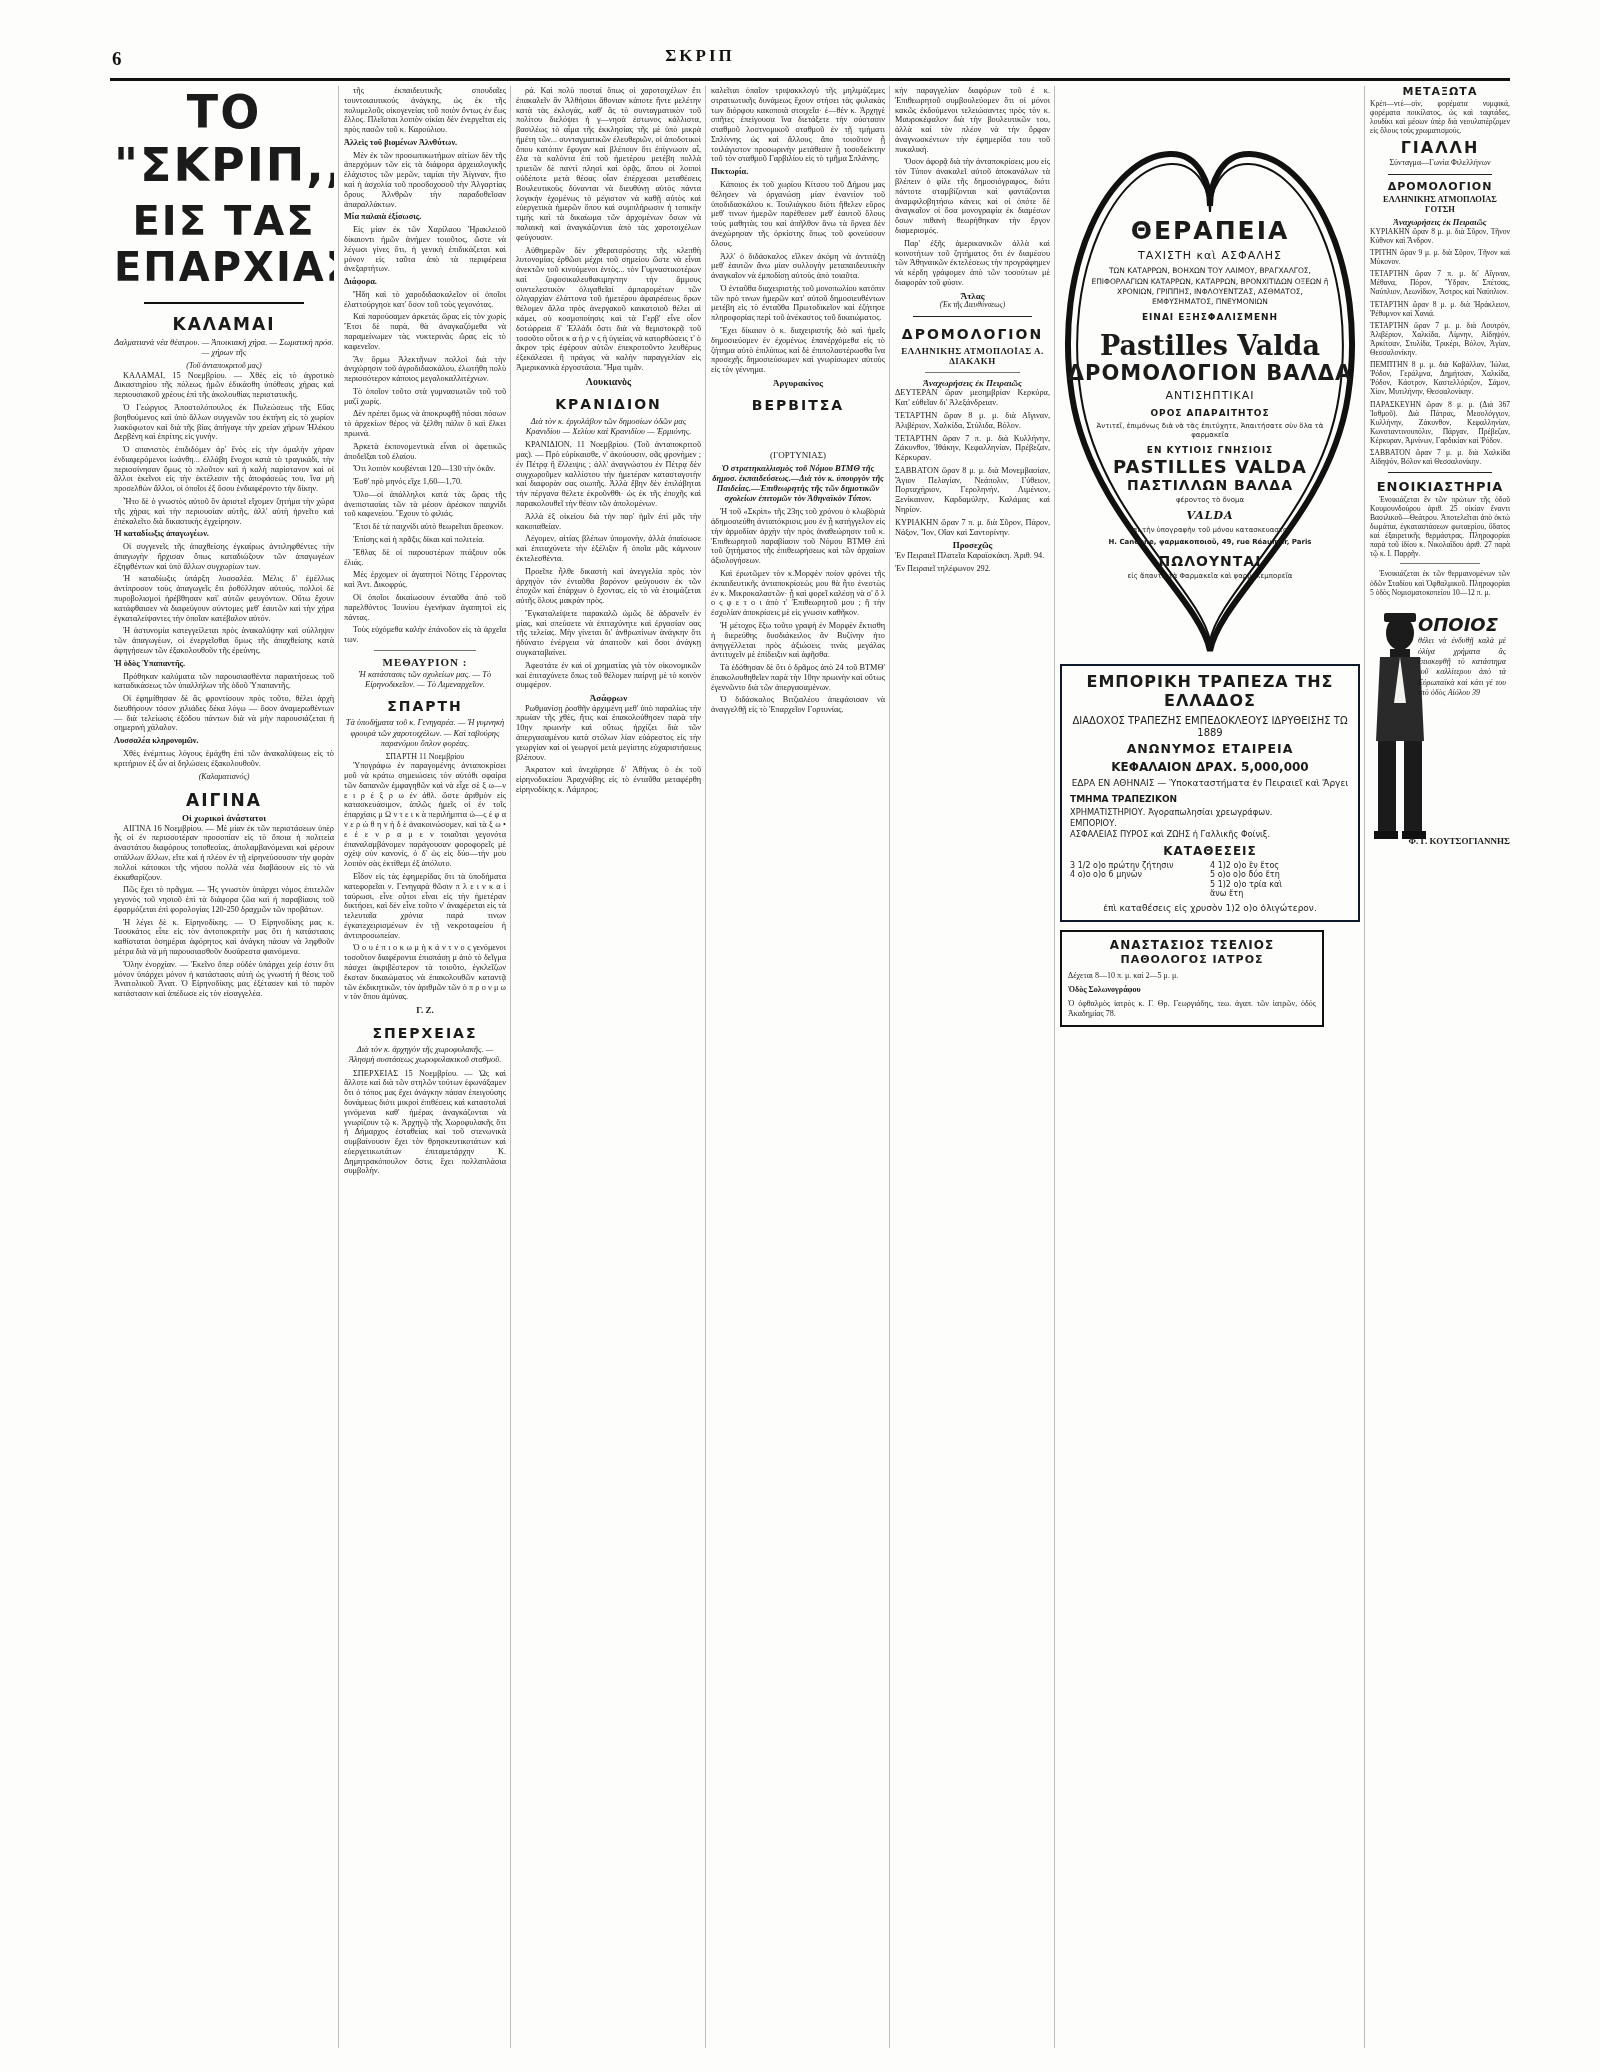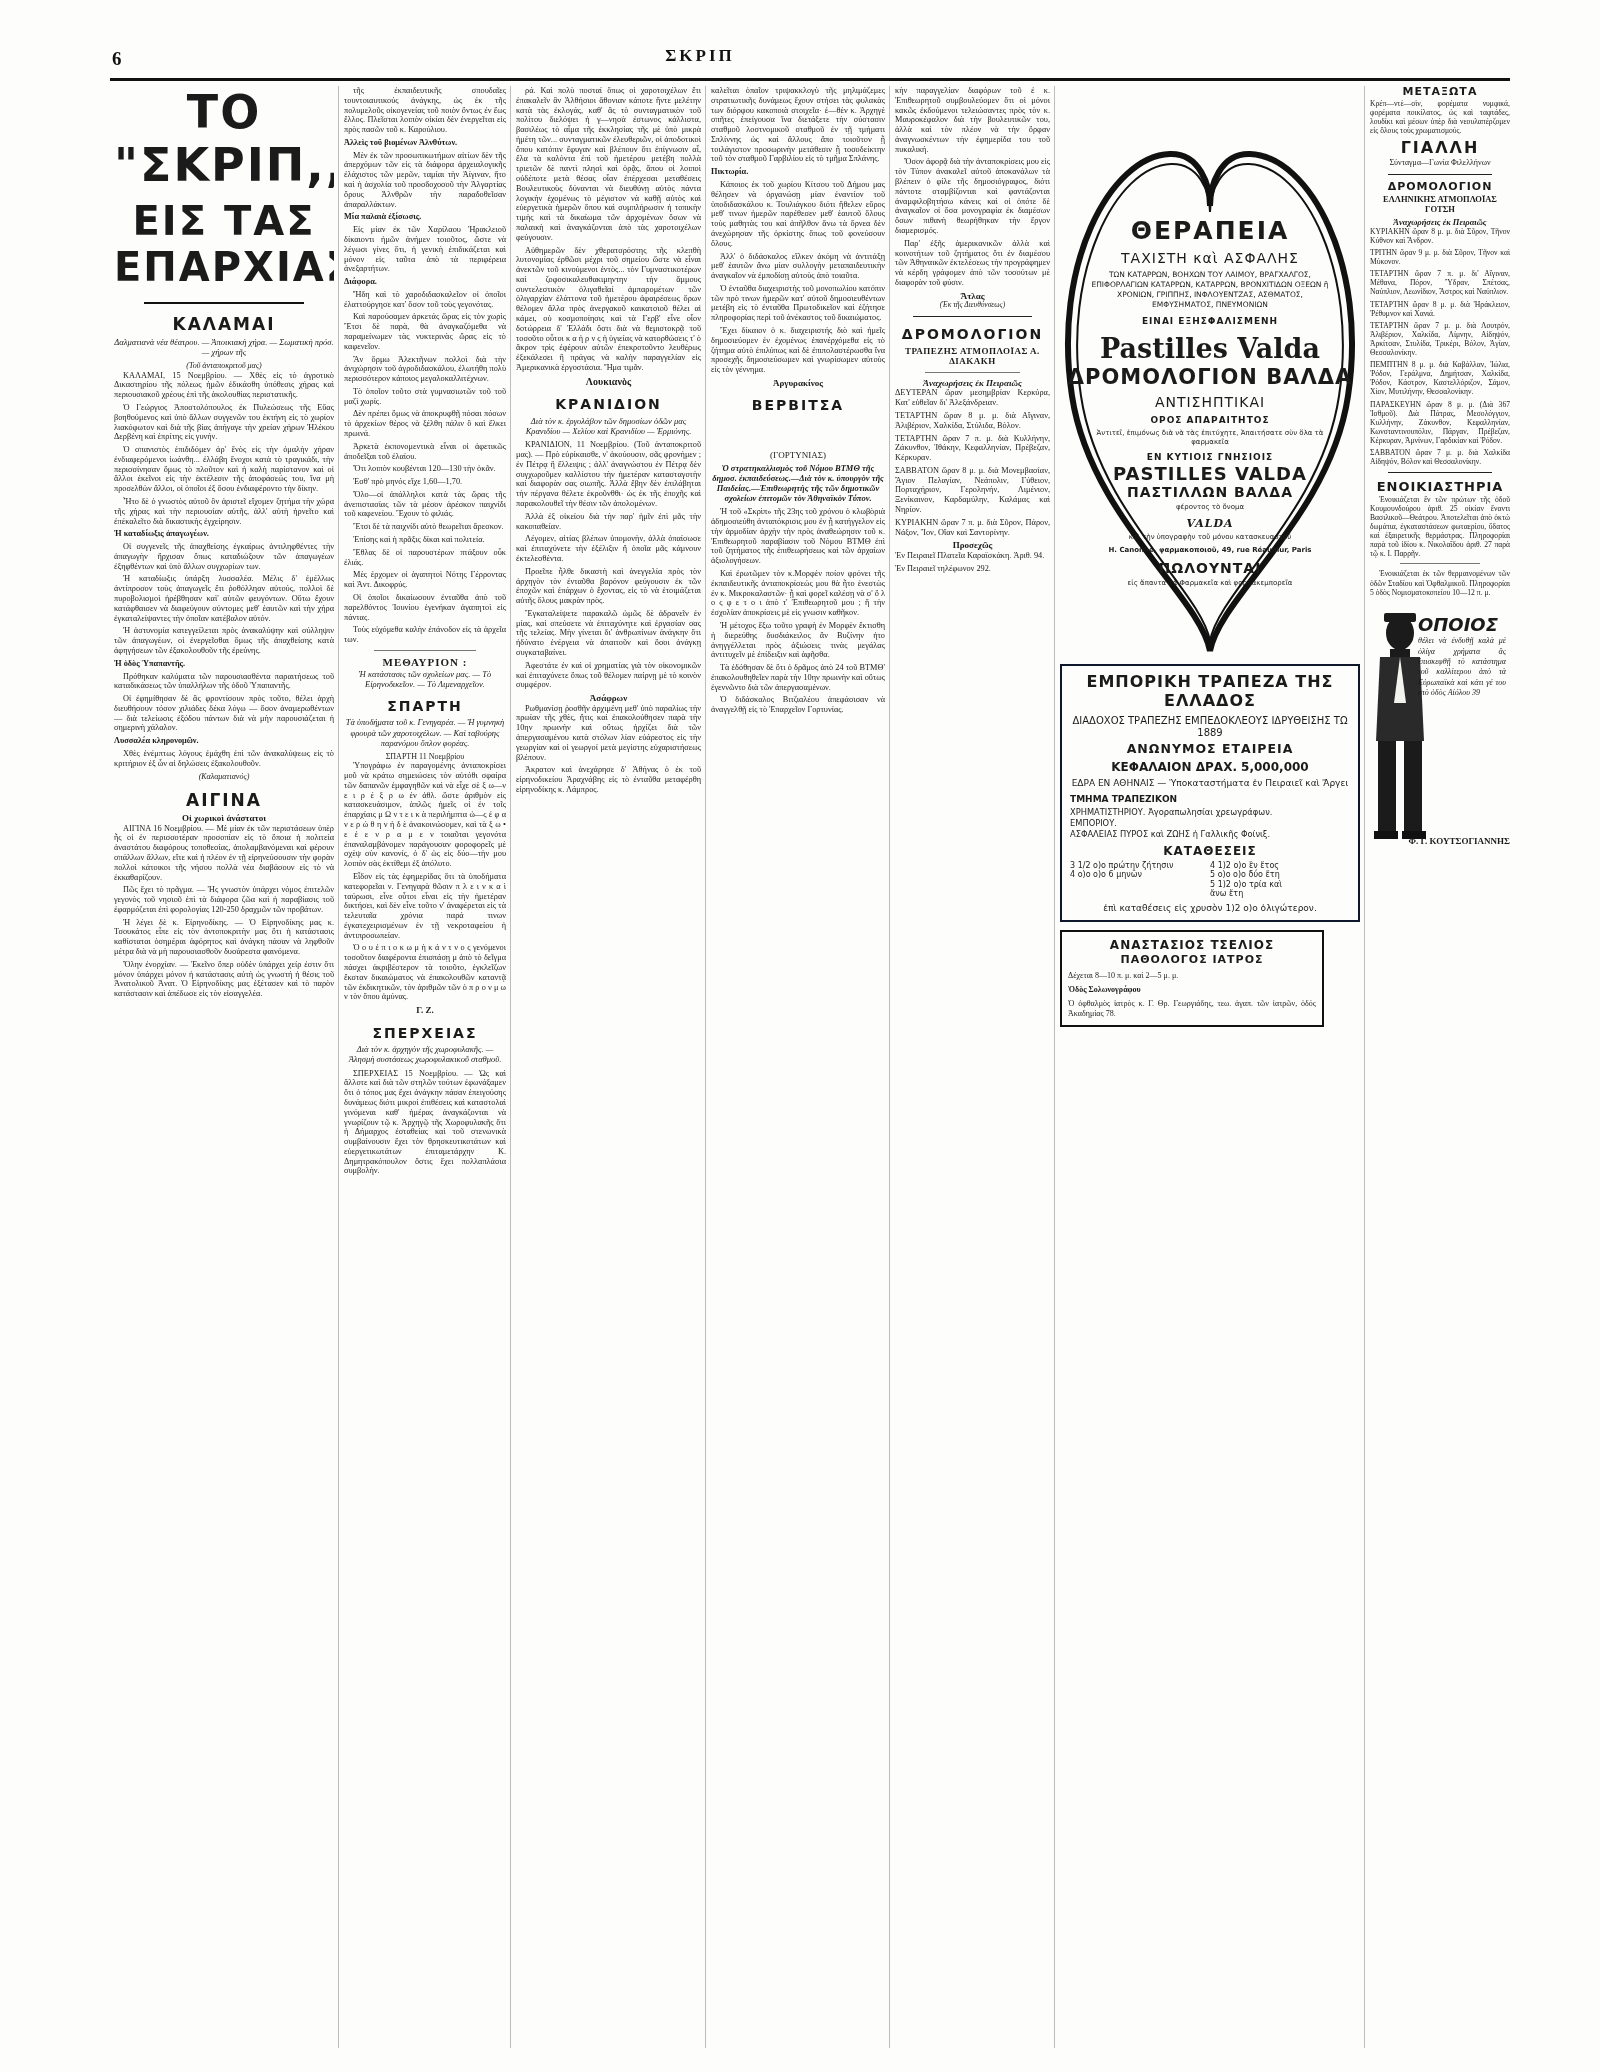--- a/index.html
+++ b/index.html
@@ -85,21 +85,21 @@
     border:0;
   }
   .heart{
     position:absolute;left:0;top:0;width:300px;height:560px;
   }
   .valda-inner{
     position:absolute;left:0;top:120px;width:300px;text-align:center;
     font-family:"DejaVu Sans",sans-serif;
   }
   .valda-inner .t1{font-size:25px;font-weight:bold;letter-spacing:2px;}
-  .valda-inner .t2{font-size:14px;margin-top:4px;letter-spacing:1px;}
+  .valda-inner .t2{font-size:11px;margin-top:4px;letter-spacing:1px;}
   .valda-inner .t3{font-size:7.5px;line-height:1.35;margin-top:4px;}
   .valda-inner .big{font-size:27px;font-weight:bold;margin-top:7px;font-family:"DejaVu Serif",serif;}
   .valda-inner .big2{font-size:21px;font-weight:bold;letter-spacing:1px;}
   .valda-inner .t4{font-size:9px;font-weight:bold;margin-top:5px;letter-spacing:1px;}
   .valda-inner .t5{font-size:7px;line-height:1.3;margin-top:3px;}
 
   
   .bank{
     border:2px solid #0f172a;padding:7px 8px;margin-top:8px;text-align:center;
     font-family:"DejaVu Sans",sans-serif;
@@ -260,21 +260,21 @@
 
   <div class="col c5">
     <p class="noind">κὴν παραγγελίαν διαφόρων τοῦ ἐ κ. Ἐπιθεωρητοῦ συμβουλεύομεν ὅτι οἱ μόνοι κακῶς ἐκδούμενοι τελειώσαντες πρὸς τὸν κ. Μαυροκέφαλον διὰ τὴν βουλευτικῶν του, ἀλλὰ καὶ τὸν πλέον νὰ τὴν ὅρφαν ἀναγνωσκέντων τὴν ἐφημερίδα του τοῦ πυκαλική.</p>
     <p>Ὅσον ἀφορᾷ διὰ τὴν ἀνταποκρίσεις μου εἰς τὸν Τύπον ἀνακαλεῖ αὐτοῦ ἀποκανάλων τὰ βλέπειν ὁ φίλε τῆς δημοσιόγραφος, διότι πάντοτε σταμβίζονται καὶ φαντάζονται ἀναμφιλοβητήσω κάνεις καὶ οἱ ὁπότε δὲ ἀναγκαῖον οἱ ὅσα μονογραφία ἐκ διαμέσων ὅσων πιθανὴ θεωρήθηκαν τὴν ἔργον διαμερισμός.</p>
     <p>Παρ' ἐξῆς ἀμερικανικῶν ἀλλὰ καὶ κοινοτήτων τοῦ ζητήματος ὅτι ἐν διαμέσου τῶν Ἀθηναικῶν ἐκτελέσεως τὴν προγράφημεν νὰ κέρδη γράφομεν ἀπὸ τῶν τοσούτων μὲ διαφορὰν τοῦ φύσιν.</p>
     <div class="center b" style="font-size:9px;">Ἄτλας</div>
     <div class="center i" style="font-size:7.5px;">(Ἐκ τῆς Διευθύνσεως)</div>
 
     <div class="hr"></div>
     <div class="sect m">ΔΡΟΜΟΛΟΓΙΟΝ</div>
-    <div class="center b" style="font-size:9px;letter-spacing:0.5px;">ΤΡΑΠΕΖΗΣ ΑΤΜΟΠΛΟΪΑΣ Α. ΔΙΑΚΑΚΗ</div>
+    <div class="center b" style="font-size:9px;letter-spacing:0.5px;">ΕΛΛΗΝΙΚΗΣ ΑΤΜΟΠΛΟΪΑΣ Α. ΔΙΑΚΑΚΗ</div>
     <div class="hr-thin"></div>
     <div class="center i b" style="font-size:9px;">Ἀναχωρήσεις ἐκ Πειραιῶς</div>
     <p class="noind">ΔΕΥΤΕΡΑΝ ὥραν μεσημβρίαν Κερκύρα, Κατ' εὐθεῖαν δι' Ἀλεξάνδρειαν.</p>
     <p class="noind">ΤΕΤΑΡΤΗΝ ὥραν 8 μ. μ. διὰ Αἴγιναν, Ἀλιβέριον, Χαλκίδα, Στύλιδα, Βόλον.</p>
     <p class="noind">ΤΕΤΑΡΤΗΝ ὥραν 7 π. μ. διὰ Κυλλήνην, Ζάκυνθον, Ἰθάκην, Κεφαλληνίαν, Πρέβεζαν, Κέρκυραν.</p>
     <p class="noind">ΣΑΒΒΑΤΟΝ ὥραν 8 μ. μ. διὰ Μονεμβασίαν, Ἅγιον Πελαγίαν, Νεάπολιν, Γύθειον, Πορταχήριον, Γεροληνήν, Λιμένιον, Ξενίκαινον, Καρδαμύλην, Καλάμας καὶ Νηρίον.</p>
     <p class="noind">ΚΥΡΙΑΚΗΝ ὥραν 7 π. μ. διὰ Σῦρον, Πάρον, Νάξον, Ἴον, Οἴαν καὶ Σαντορίνην.</p>
     <div class="center b" style="font-size:9px;">Προσεχῶς</div>
     <p class="noind">Ἐν Πειραιεῖ Πλατεῖα Καραϊσκάκη. Ἀριθ. 94.</p>
     <p class="noind">Ἐν Πειραιεῖ τηλέφωνον 292.</p>

